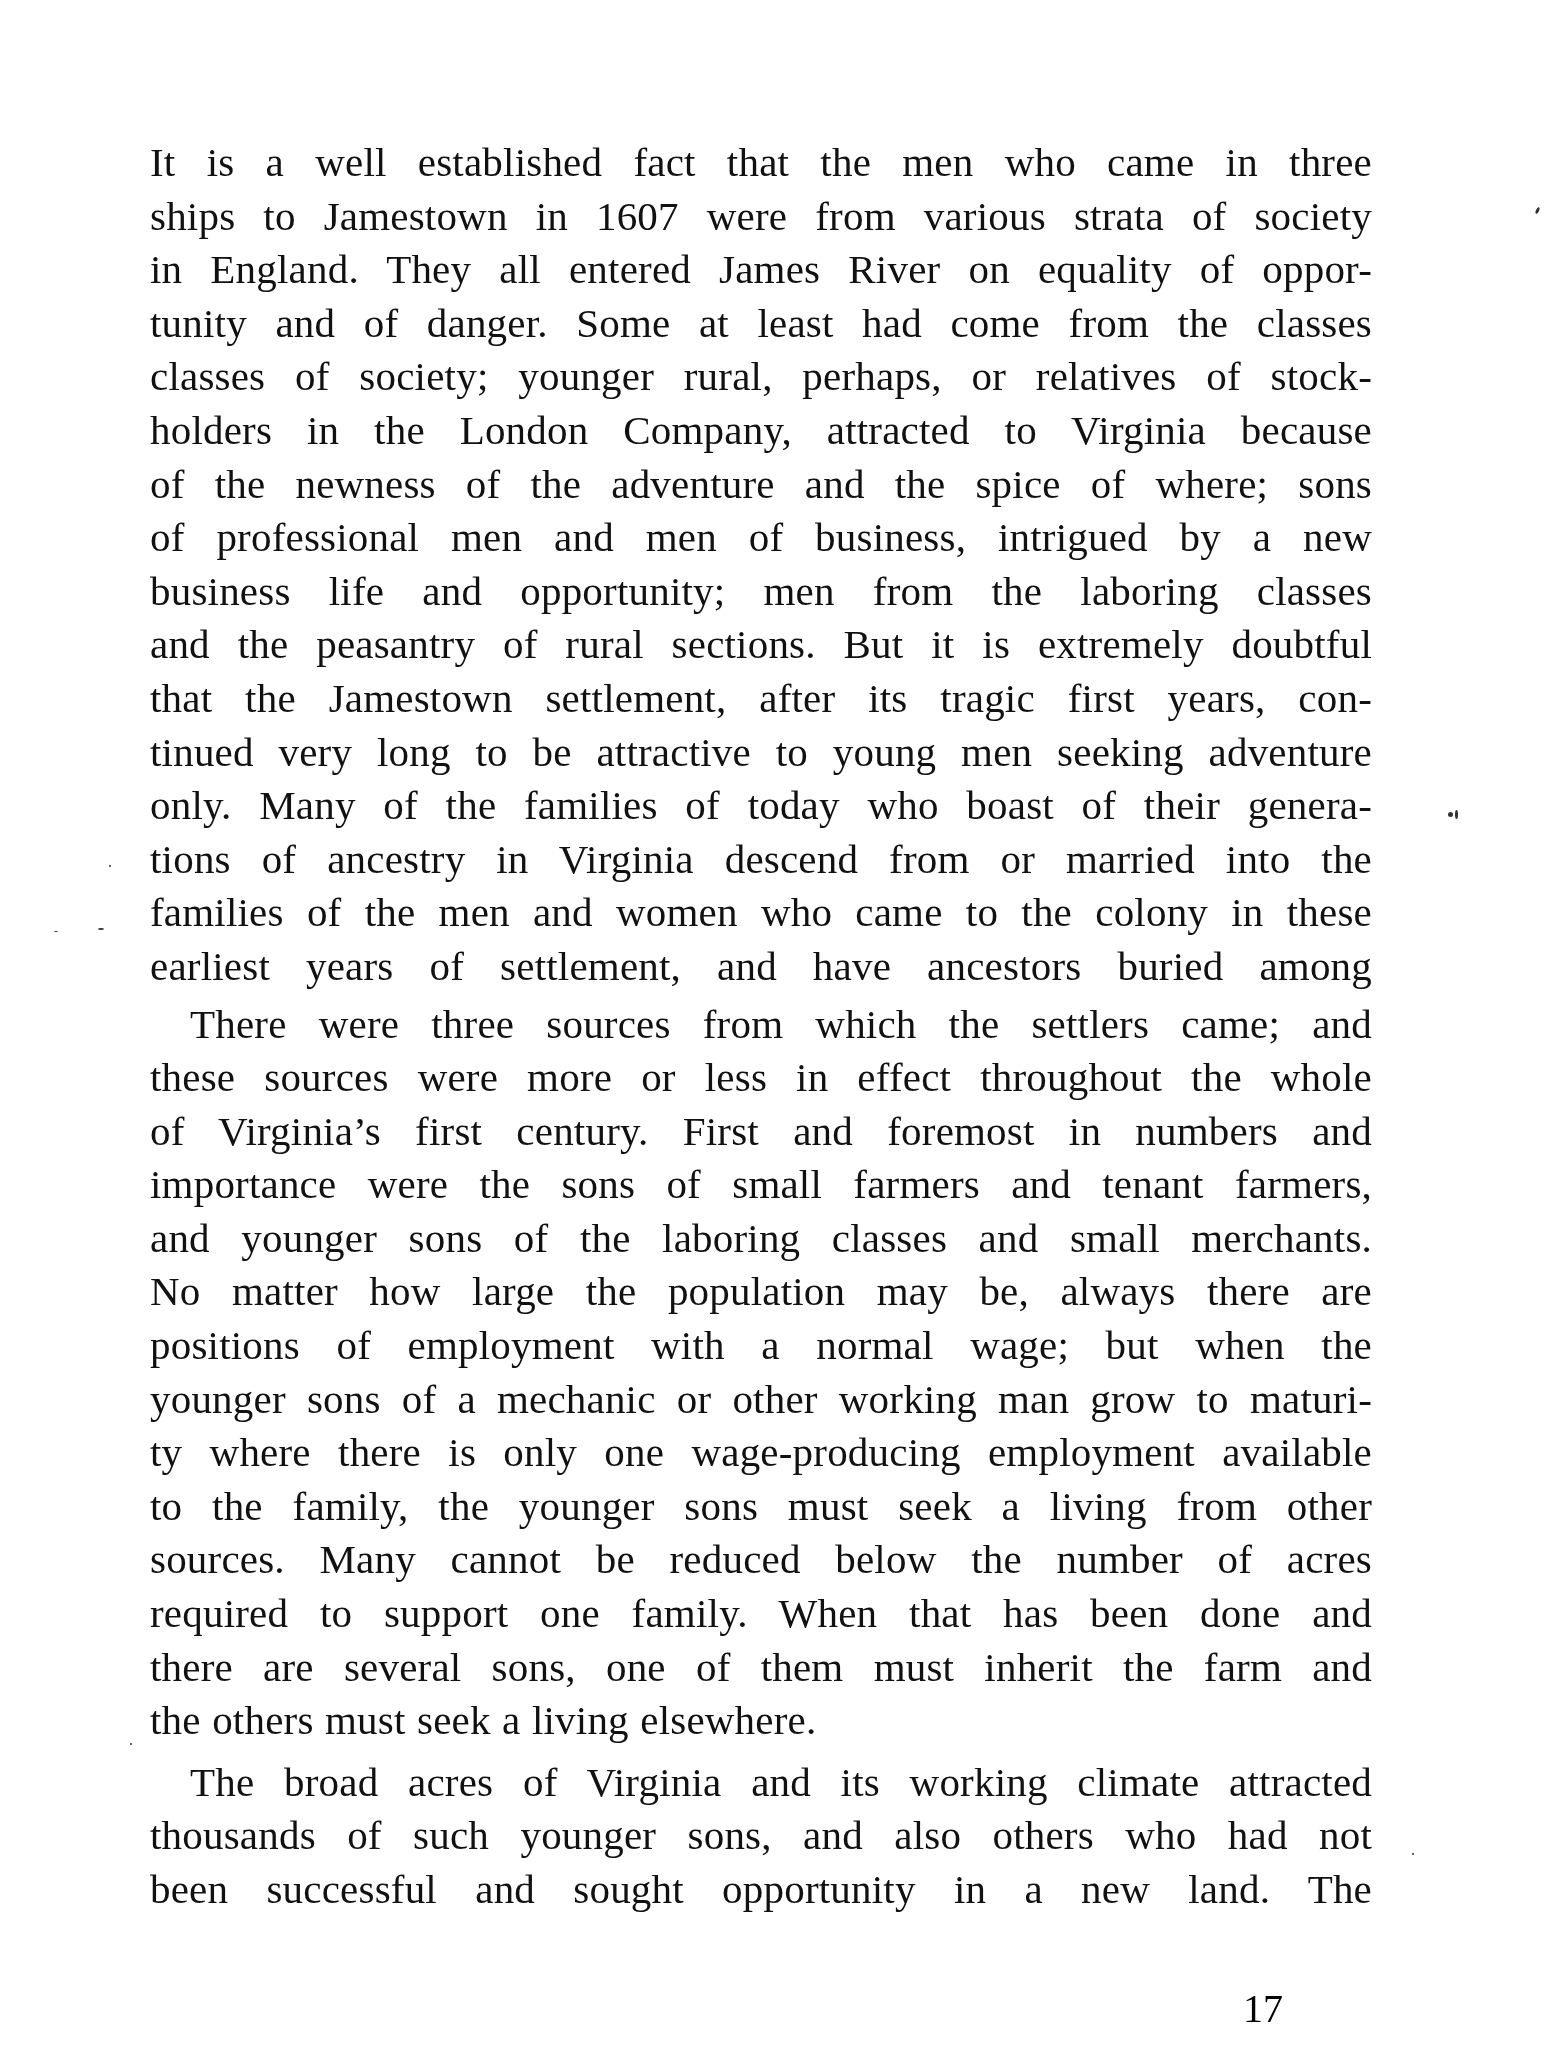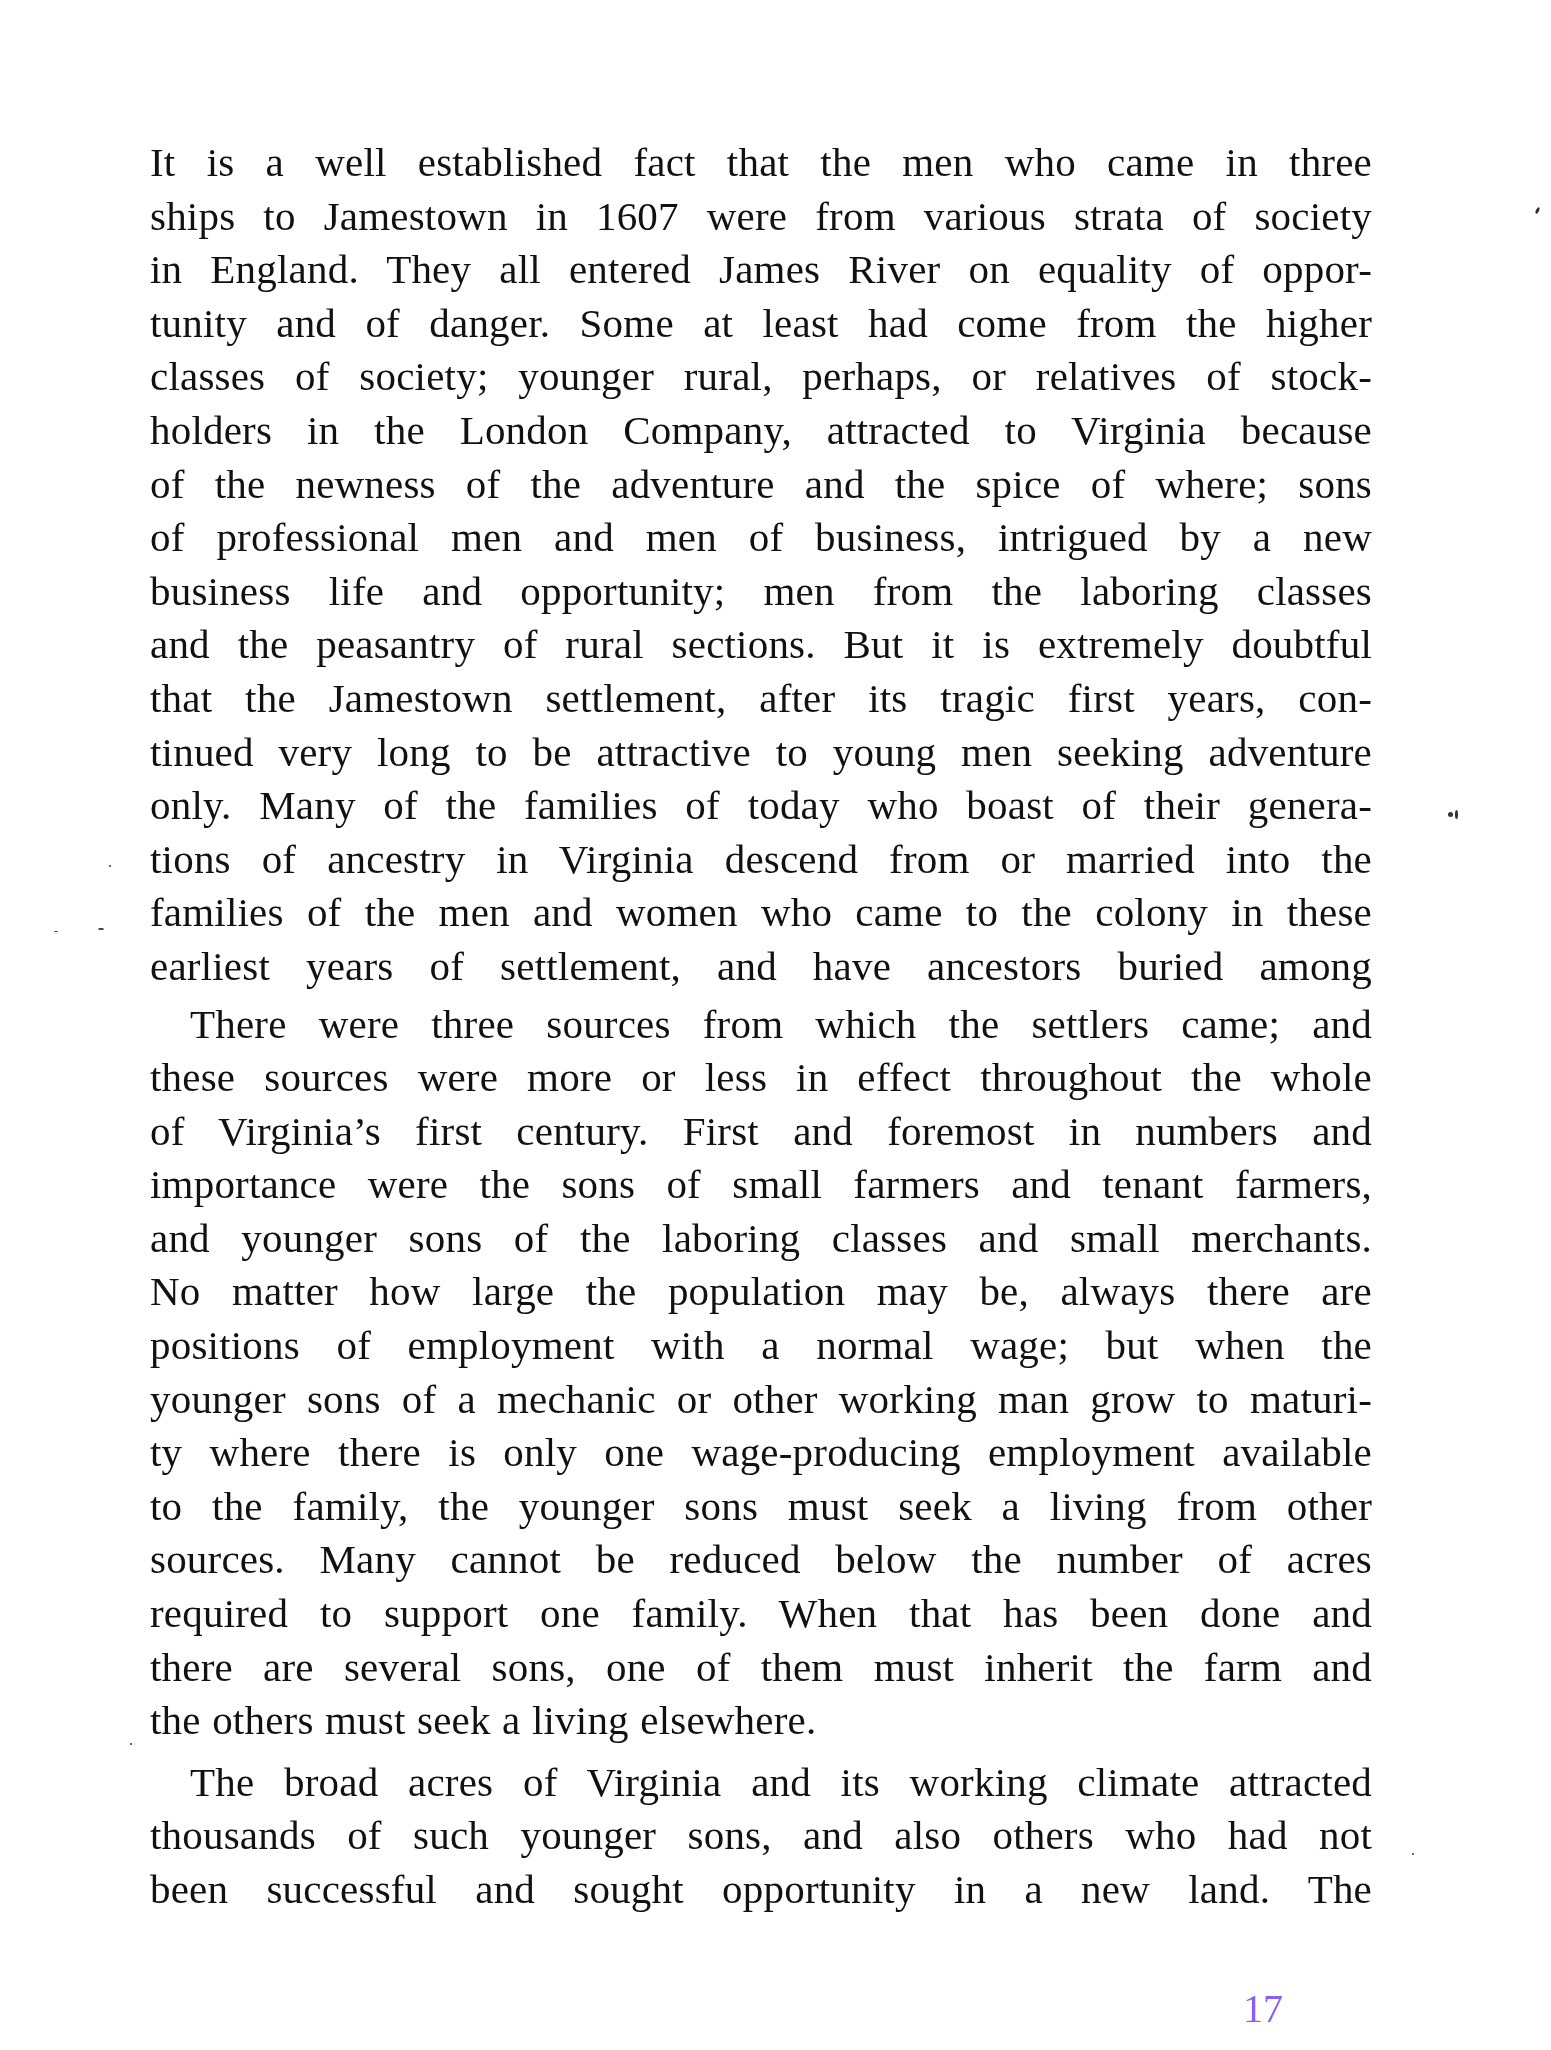--- a/index.html
+++ b/index.html
@@ -48,38 +48,38 @@
     }
     .para.gap {
       margin-top: 8px;
     }
     .page-number {
       position: absolute;
       left: 1243px;
       top: 1985px;
       font-size: 40px;
       font-family: "Liberation Serif", "DejaVu Serif", serif;
-      color: #8b5cf6;
+      color: #000000;
     }
     .speck {
       position: absolute;
       background: #333333;
       border-radius: 50%;
     }
   </style>
 </head>
 <body>
 
 <div class="page">
 
   <p class="para">
     <span class="line">It is a well established fact that the men who came in three</span>
     <span class="line">ships to Jamestown in 1607 were from various strata of society</span>
     <span class="line">in England. They all entered James River on equality of oppor-</span>
-    <span class="line">tunity and of danger. Some at least had come from the higher</span>
+    <span class="line">tunity and of danger. Some at least had come from the classes</span>
     <span class="line">classes of society; younger rural, perhaps, or relatives of stock-</span>
     <span class="line">holders in the London Company, attracted to Virginia because</span>
     <span class="line">of the newness of the adventure and the spice of where; sons</span>
     <span class="line">of professional men and men of business, intrigued by a new</span>
     <span class="line">business life and opportunity; men from the laboring classes</span>
     <span class="line">and the peasantry of rural sections. But it is extremely doubtful</span>
     <span class="line">that the Jamestown settlement, after its tragic first years, con-</span>
     <span class="line">tinued very long to be attractive to young men seeking adventure</span>
     <span class="line">only. Many of the families of today who boast of their genera-</span>
     <span class="line">tions of ancestry in Virginia descend from or married into the</span>

